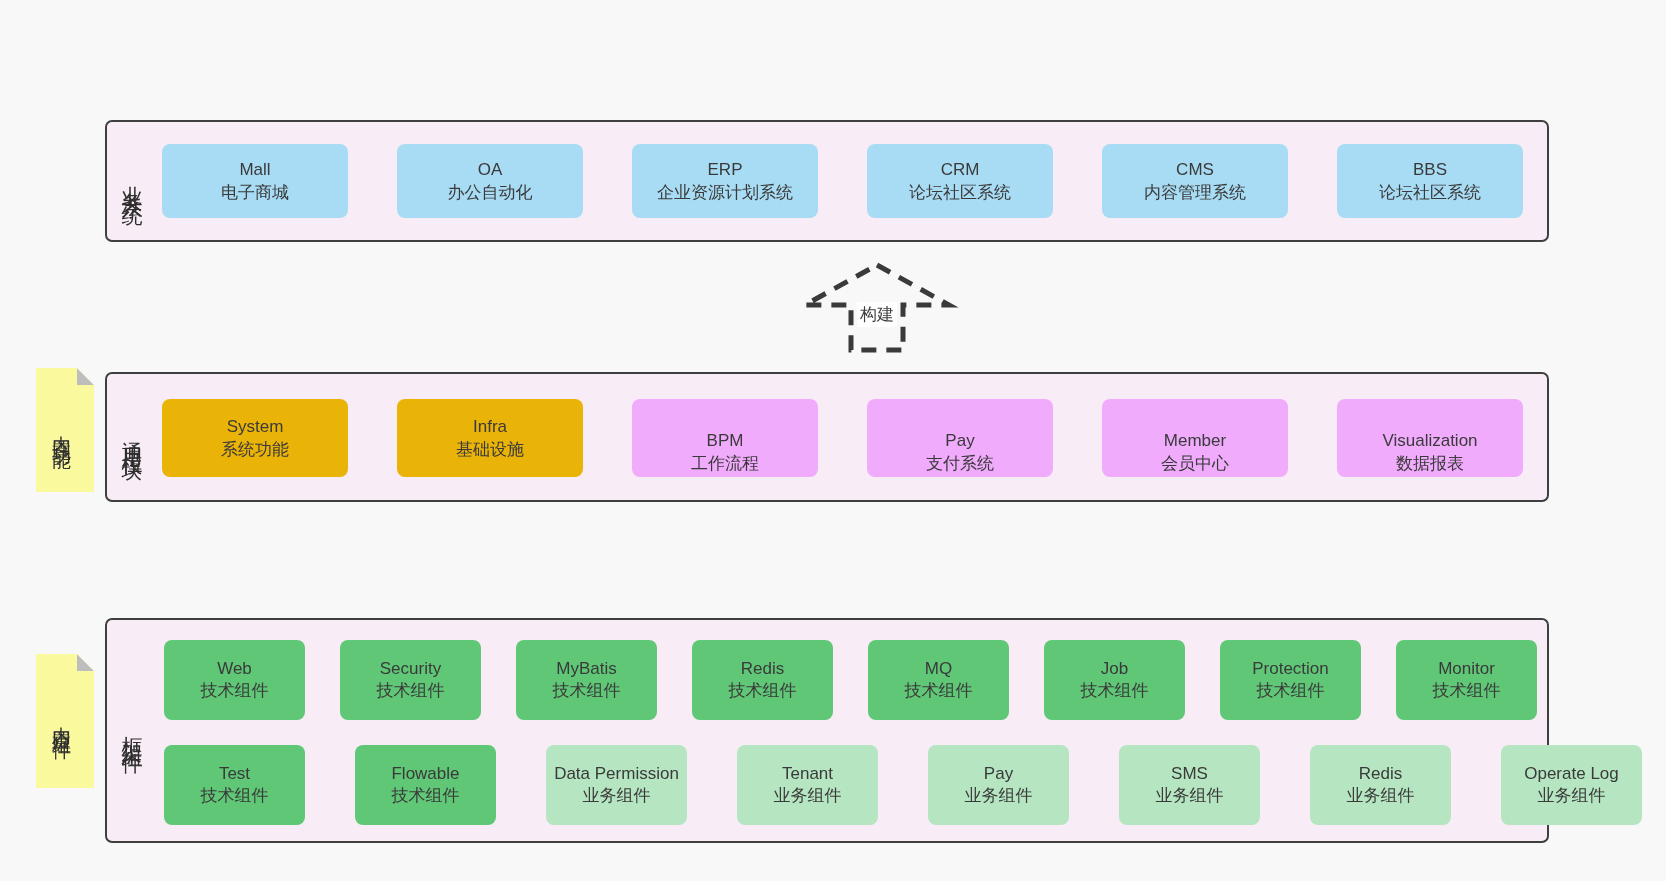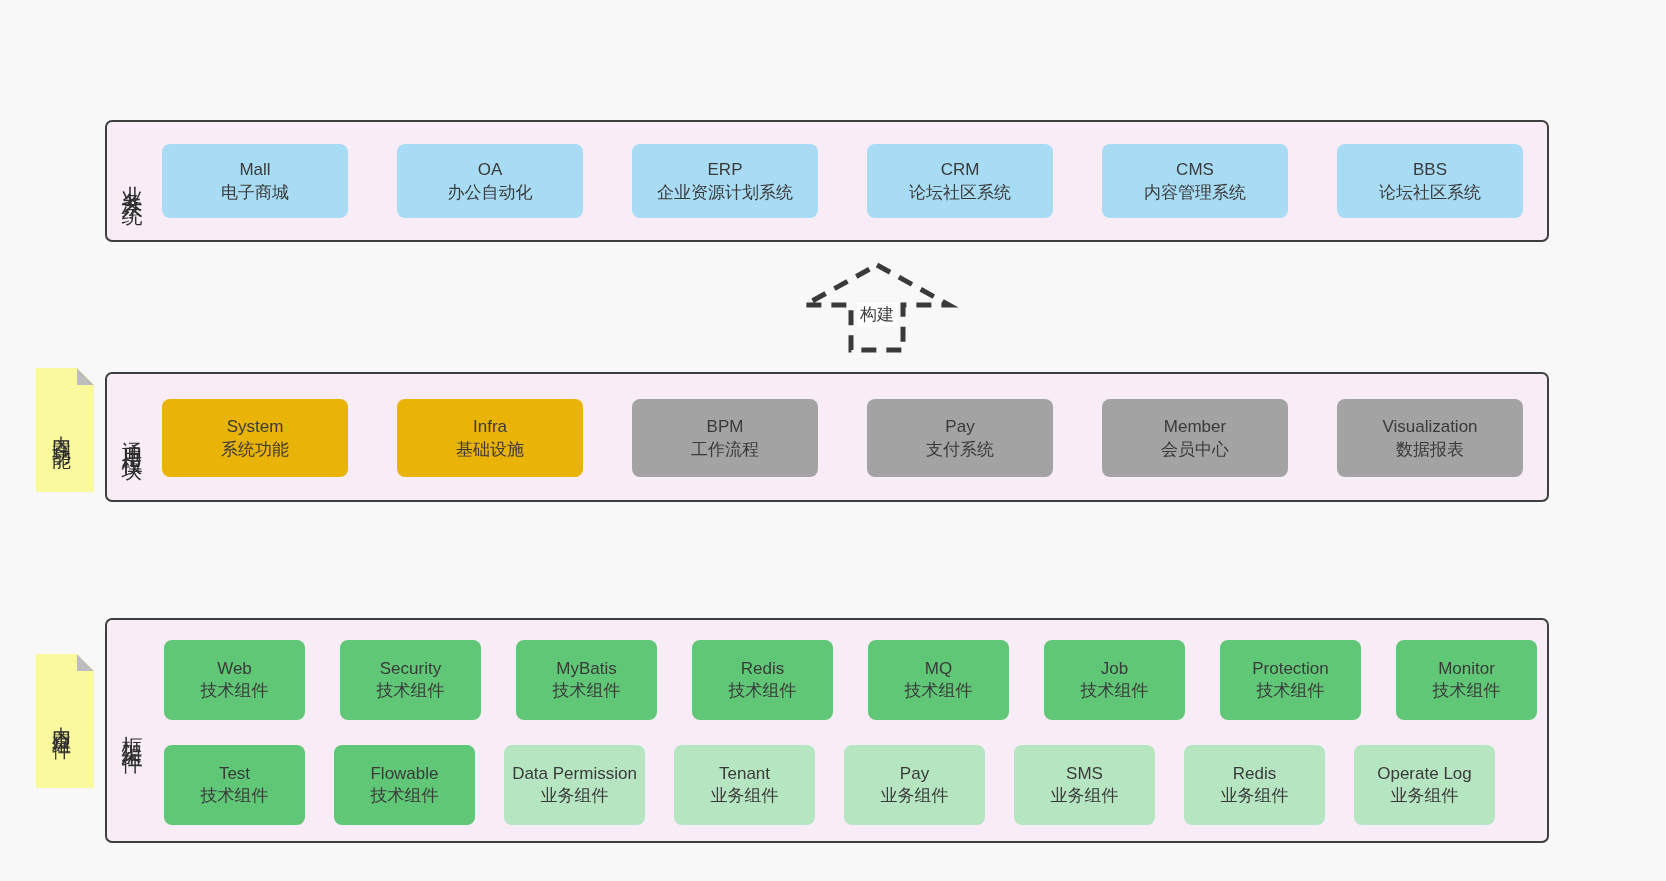--- a/index.html
+++ b/index.html
@@ -15,30 +15,30 @@
 
   .v-label { position:absolute; left:11px; top:50%; transform:translateY(-50%);
              writing-mode:vertical-rl; text-orientation:upright;
              font-size:21px; letter-spacing:6px; color:#2e2e2e; white-space:nowrap; }
 
   
   .row { position:absolute; display:flex; }
   .row-business   { left:55px; top:22px;  gap:49px; height:74px; }
   .row-modules    { left:55px; top:25px;  gap:49px; height:78px; }
   .row-comp-1     { left:57px; top:20px;  gap:35px; height:80px; }
-  .row-comp-2     { left:57px; top:125px; gap:29px; height:80px; }
+  .row-comp-2     { left:57px; top:125px; gap:50px; height:80px; }
 
   .box { border-radius:8px; display:flex; flex-direction:column; justify-content:center;
          align-items:center; text-align:center; font-size:17px; line-height:23px;
          color:#3a3a3a; padding:2px 4px; box-sizing:border-box; }
   .box.wide  { width:186px; }
   .box.small { width:141px; line-height:22px; }
   .box.blue  { background:#a8dcf4; }
   .box.red   { background:#eab308; }
-  .box.pink  { background:#a3a3a3; }
+  .box.pink  { background:#f0abfc;justify-content:flex-end; }
   .box.green { background:#5fc776; }
   .box.lgreen{ background:#b6e6c1; }
   .box-title, .box-sub { display:block; }
 
   
   .sticky { position:absolute; left:36px; width:58px; background:#fbf99e; z-index:1;
             clip-path:polygon(0 0, calc(100% - 17px) 0, 100% 17px, 100% 100%, 0 100%); }
   .sticky::after { content:""; position:absolute; top:0; right:0; width:17px; height:17px;
             background:#bdbdbd; clip-path:polygon(0 0, 100% 100%, 0 100%); }
   .sticky-modules    { top:368px; height:124px; }

